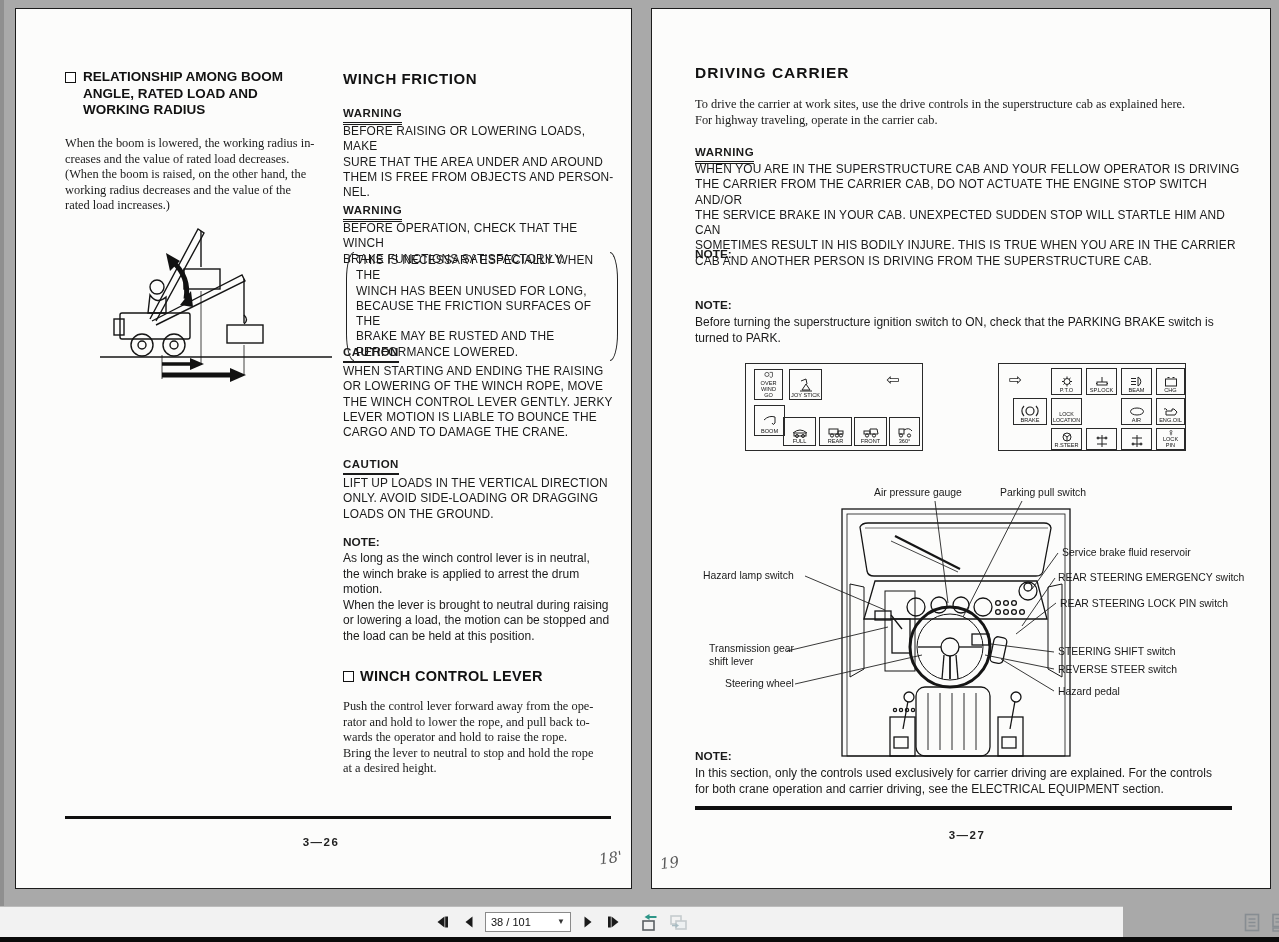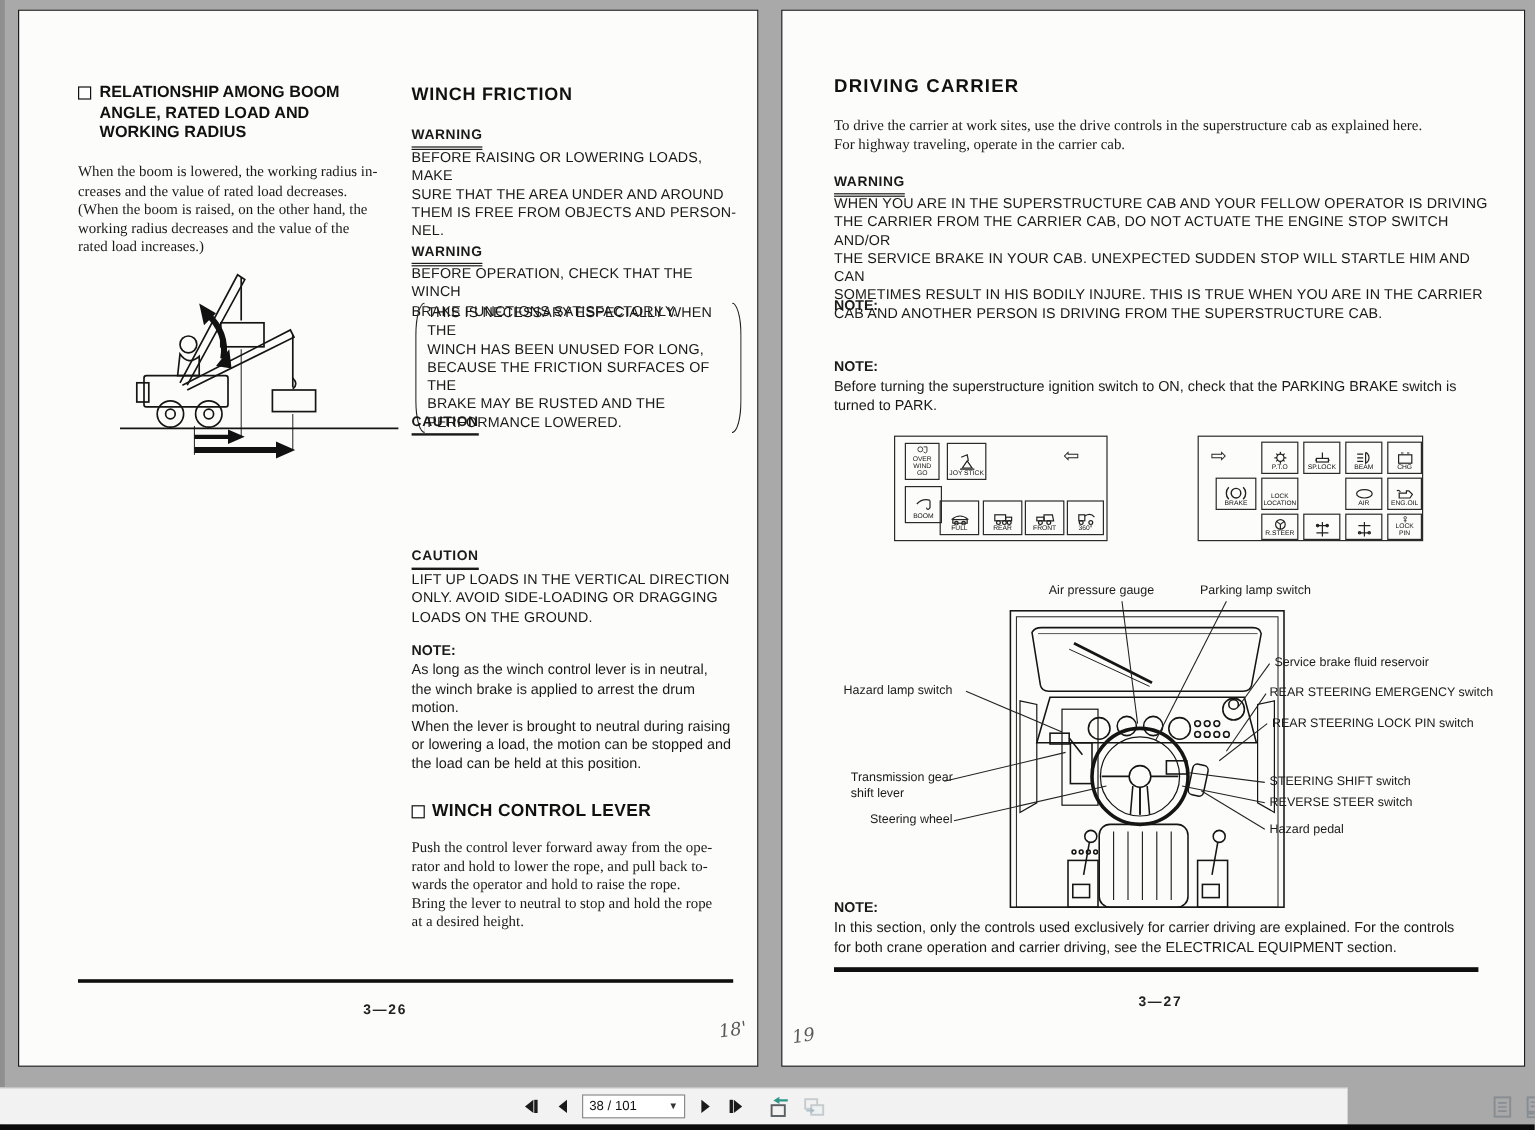--- a/index.html
+++ b/index.html
@@ -119,20 +119,25 @@
     <span class="paren-l"></span>
     <span class="warn-body pre" style="flex:1;padding:1px 2px;">THIS IS NECESSARY ESPECIALLY WHEN THE
 WINCH HAS BEEN UNUSED FOR LONG,
 BECAUSE THE FRICTION SURFACES OF THE
 BRAKE MAY BE RUSTED AND THE
 PERFORMANCE LOWERED.</span>
     <span class="paren-r"></span>
   </div>
 
   <div class="abs" style="left:327px;top:333px;"><span class="hd-label uls">CAUTION</span></div>
+  <div class="abs warn-body pre" style="left:327px;top:355px;width:278px;">WHEN STARTING AND ENDING THE RAISING
+OR LOWERING OF THE WINCH ROPE, MOVE
+THE WINCH CONTROL LEVER GENTLY. JERKY
+LEVER MOTION IS LIABLE TO BOUNCE THE
+CARGO AND TO DAMAGE THE CRANE.</div>
 
   <div class="abs" style="left:327px;top:445px;"><span class="hd-label uls">CAUTION</span></div>
   <div class="abs warn-body pre" style="left:327px;top:467px;width:278px;">LIFT UP LOADS IN THE VERTICAL DIRECTION
 ONLY. AVOID SIDE-LOADING OR DRAGGING
 LOADS ON THE GROUND.</div>
 
   <div class="abs note-label" style="left:327px;top:526px;">NOTE:</div>
   <div class="abs note-body pre" style="left:327px;top:542px;width:285px;">As long as the winch control lever is in neutral,
 the winch brake is applied to arrest the drum
 motion.
@@ -448,21 +453,21 @@
       <line x1="113" y1="97" x2="193" y2="131"></line>
       <line x1="95" y1="172" x2="196" y2="148"></line>
       <line x1="103" y1="205" x2="230" y2="176"></line>
       <line x1="362" y1="173" x2="299" y2="165"></line>
       <line x1="362" y1="190" x2="293" y2="176"></line>
       <line x1="362" y1="212" x2="309" y2="180"></line>
     </g>
   </svg>
 
   <div class="dlabel" style="left:222px;top:478px;">Air pressure gauge</div>
-  <div class="dlabel" style="left:348px;top:478px;">Parking lamp switch</div>
+  <div class="dlabel" style="left:348px;top:478px;">Parking pull switch</div>
   <div class="dlabel" style="left:410px;top:538px;">Service brake fluid reservoir</div>
   <div class="dlabel" style="left:406px;top:563px;">REAR STEERING EMERGENCY switch</div>
   <div class="dlabel" style="left:408px;top:589px;">REAR STEERING LOCK PIN switch</div>
   <div class="dlabel" style="left:51px;top:561px;">Hazard lamp switch</div>
   <div class="dlabel" style="left:57px;top:634px;">Transmission gear
 shift lever</div>
   <div class="dlabel" style="left:73px;top:669px;">Steering wheel</div>
   <div class="dlabel" style="left:406px;top:637px;">STEERING SHIFT switch</div>
   <div class="dlabel" style="left:406px;top:655px;">REVERSE STEER switch</div>
   <div class="dlabel" style="left:406px;top:677px;">Hazard pedal</div>

